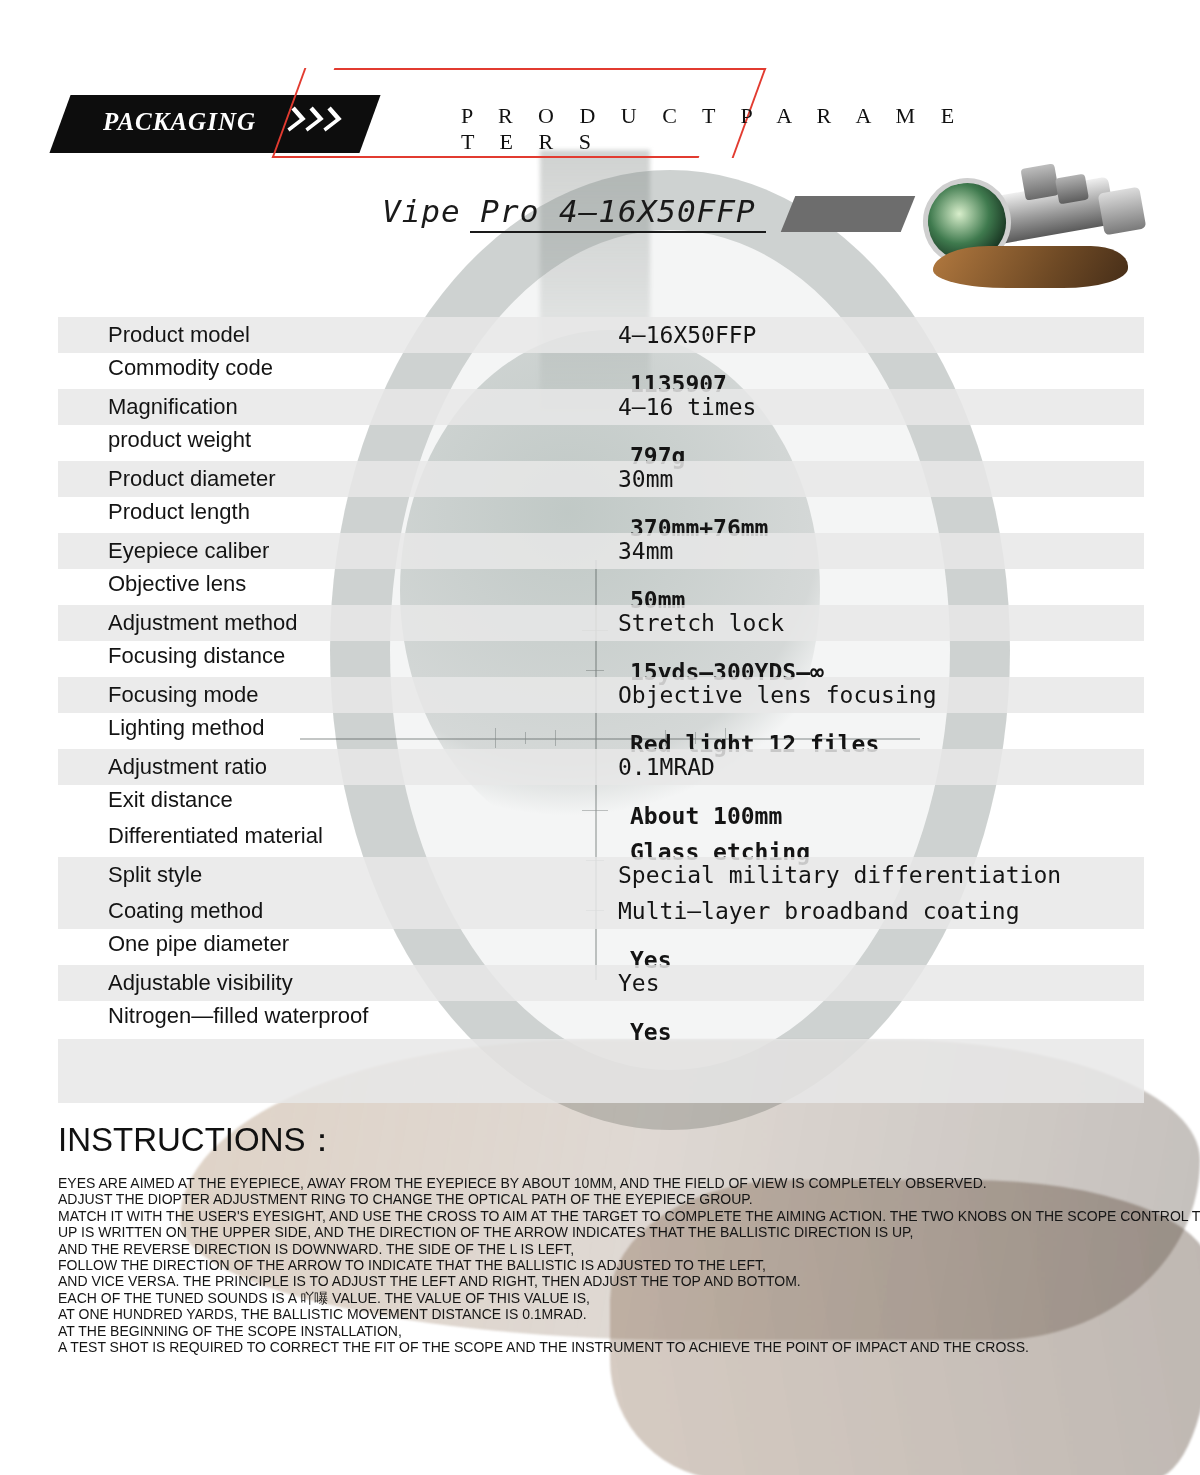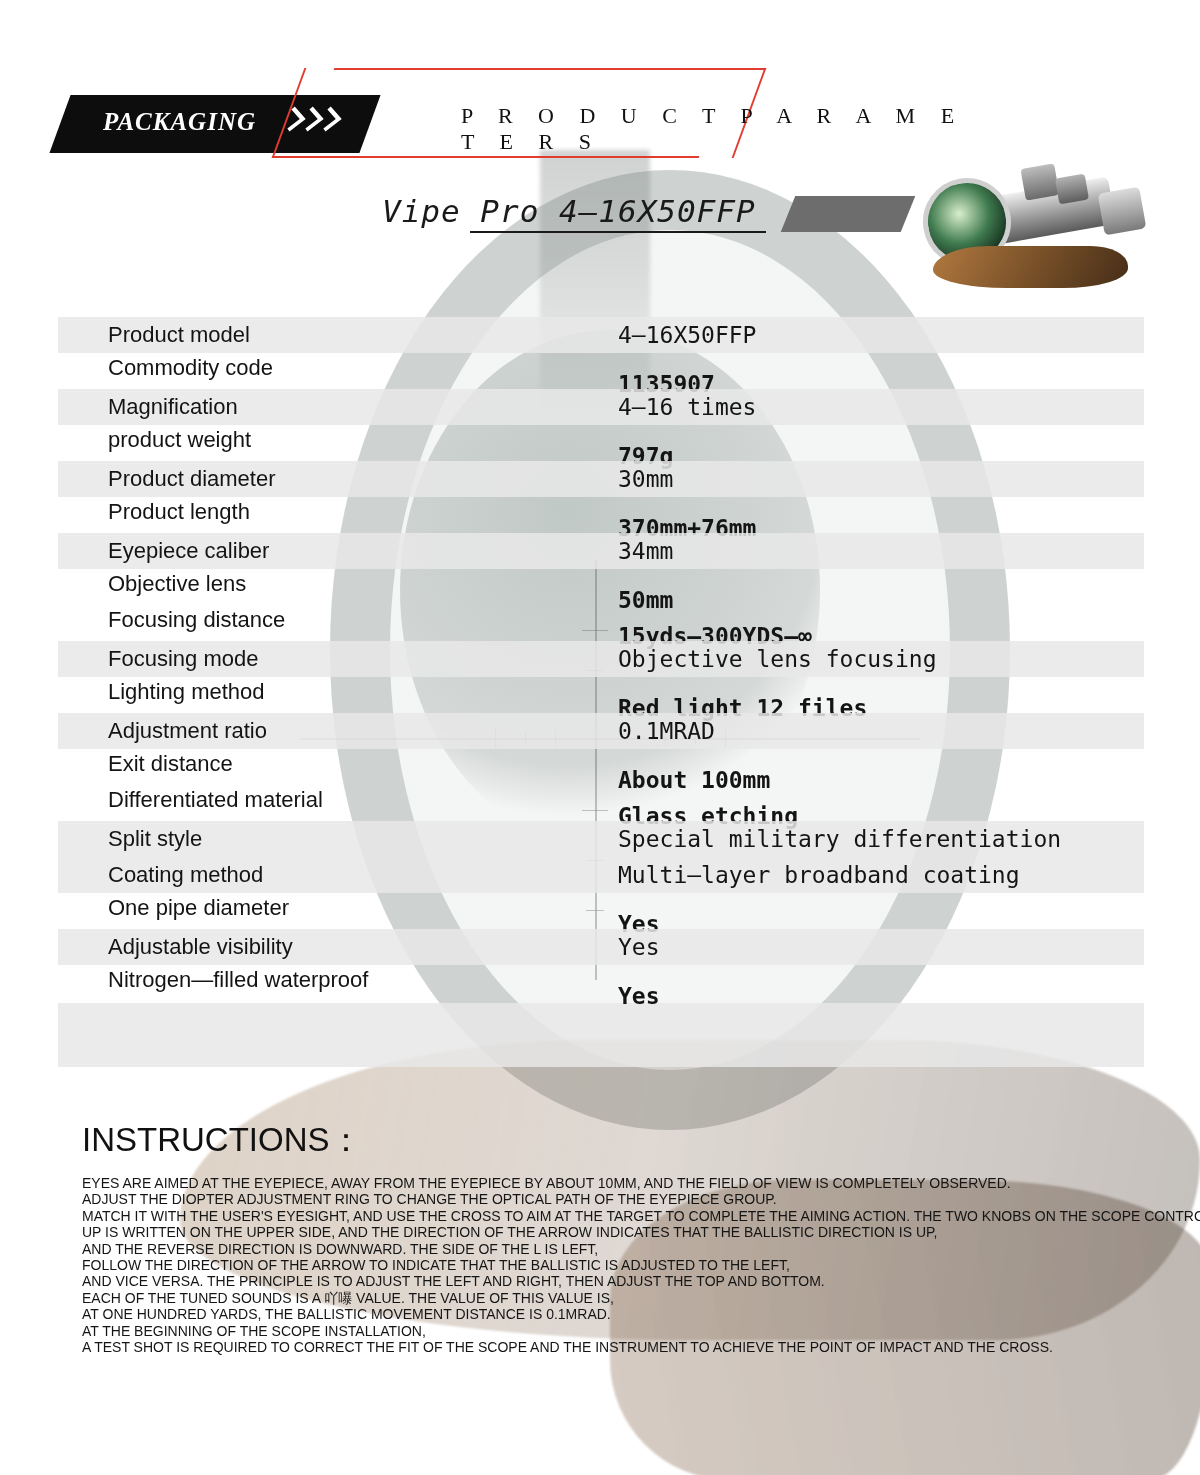--- a/index.html
+++ b/index.html
@@ -284,20 +284,21 @@
     position: relative;
     height: 36px;
     display: flex;
     align-items: center;
   }
   .row.alt {
     background: rgba(232,232,232,0.85);
   }
   .row.plain {
     background: transparent;
+    gap: 12px;
   }
   .cell-label {
     width: 560px;
     padding-left: 50px;
     box-sizing: border-box;
     font-size: 22px;
     color: #141414;
     font-family: "Liberation Sans", sans-serif;
     white-space: nowrap;
   }
@@ -315,21 +316,20 @@
     height: 64px;
     background: rgba(232,232,232,0.85);
   }
 
   
   .instructions {
     position: absolute;
     left: 58px;
     top: 1118px;
     width: 1100px;
-    margin-left: 24px;
   }
   .inst-title {
     font-size: 33px;
     color: #111111;
     font-family: "Liberation Sans", sans-serif;
     letter-spacing: 0px;
     margin-bottom: 12px;
   }
   .inst-line {
     font-size: 14px;
@@ -421,20 +421,24 @@
       <div class="cell-value">370mm+76mm</div>
     </div>
     <div class="row alt">
       <div class="cell-label">Eyepiece caliber</div>
       <div class="cell-value">34mm</div>
     </div>
     <div class="row plain row-offset">
       <div class="cell-label">Objective lens</div>
       <div class="cell-value">50mm</div>
     </div>
+    <div class="row alt">
+      <div class="cell-label">Adjustment method</div>
+      <div class="cell-value">Stretch lock</div>
+    </div>
     <div class="row plain row-offset">
       <div class="cell-label">Focusing distance</div>
       <div class="cell-value">15yds—300YDS—∞</div>
     </div>
     <div class="row alt">
       <div class="cell-label">Focusing mode</div>
       <div class="cell-value">Objective lens focusing</div>
     </div>
     <div class="row plain row-offset">
       <div class="cell-label">Lighting method</div>

